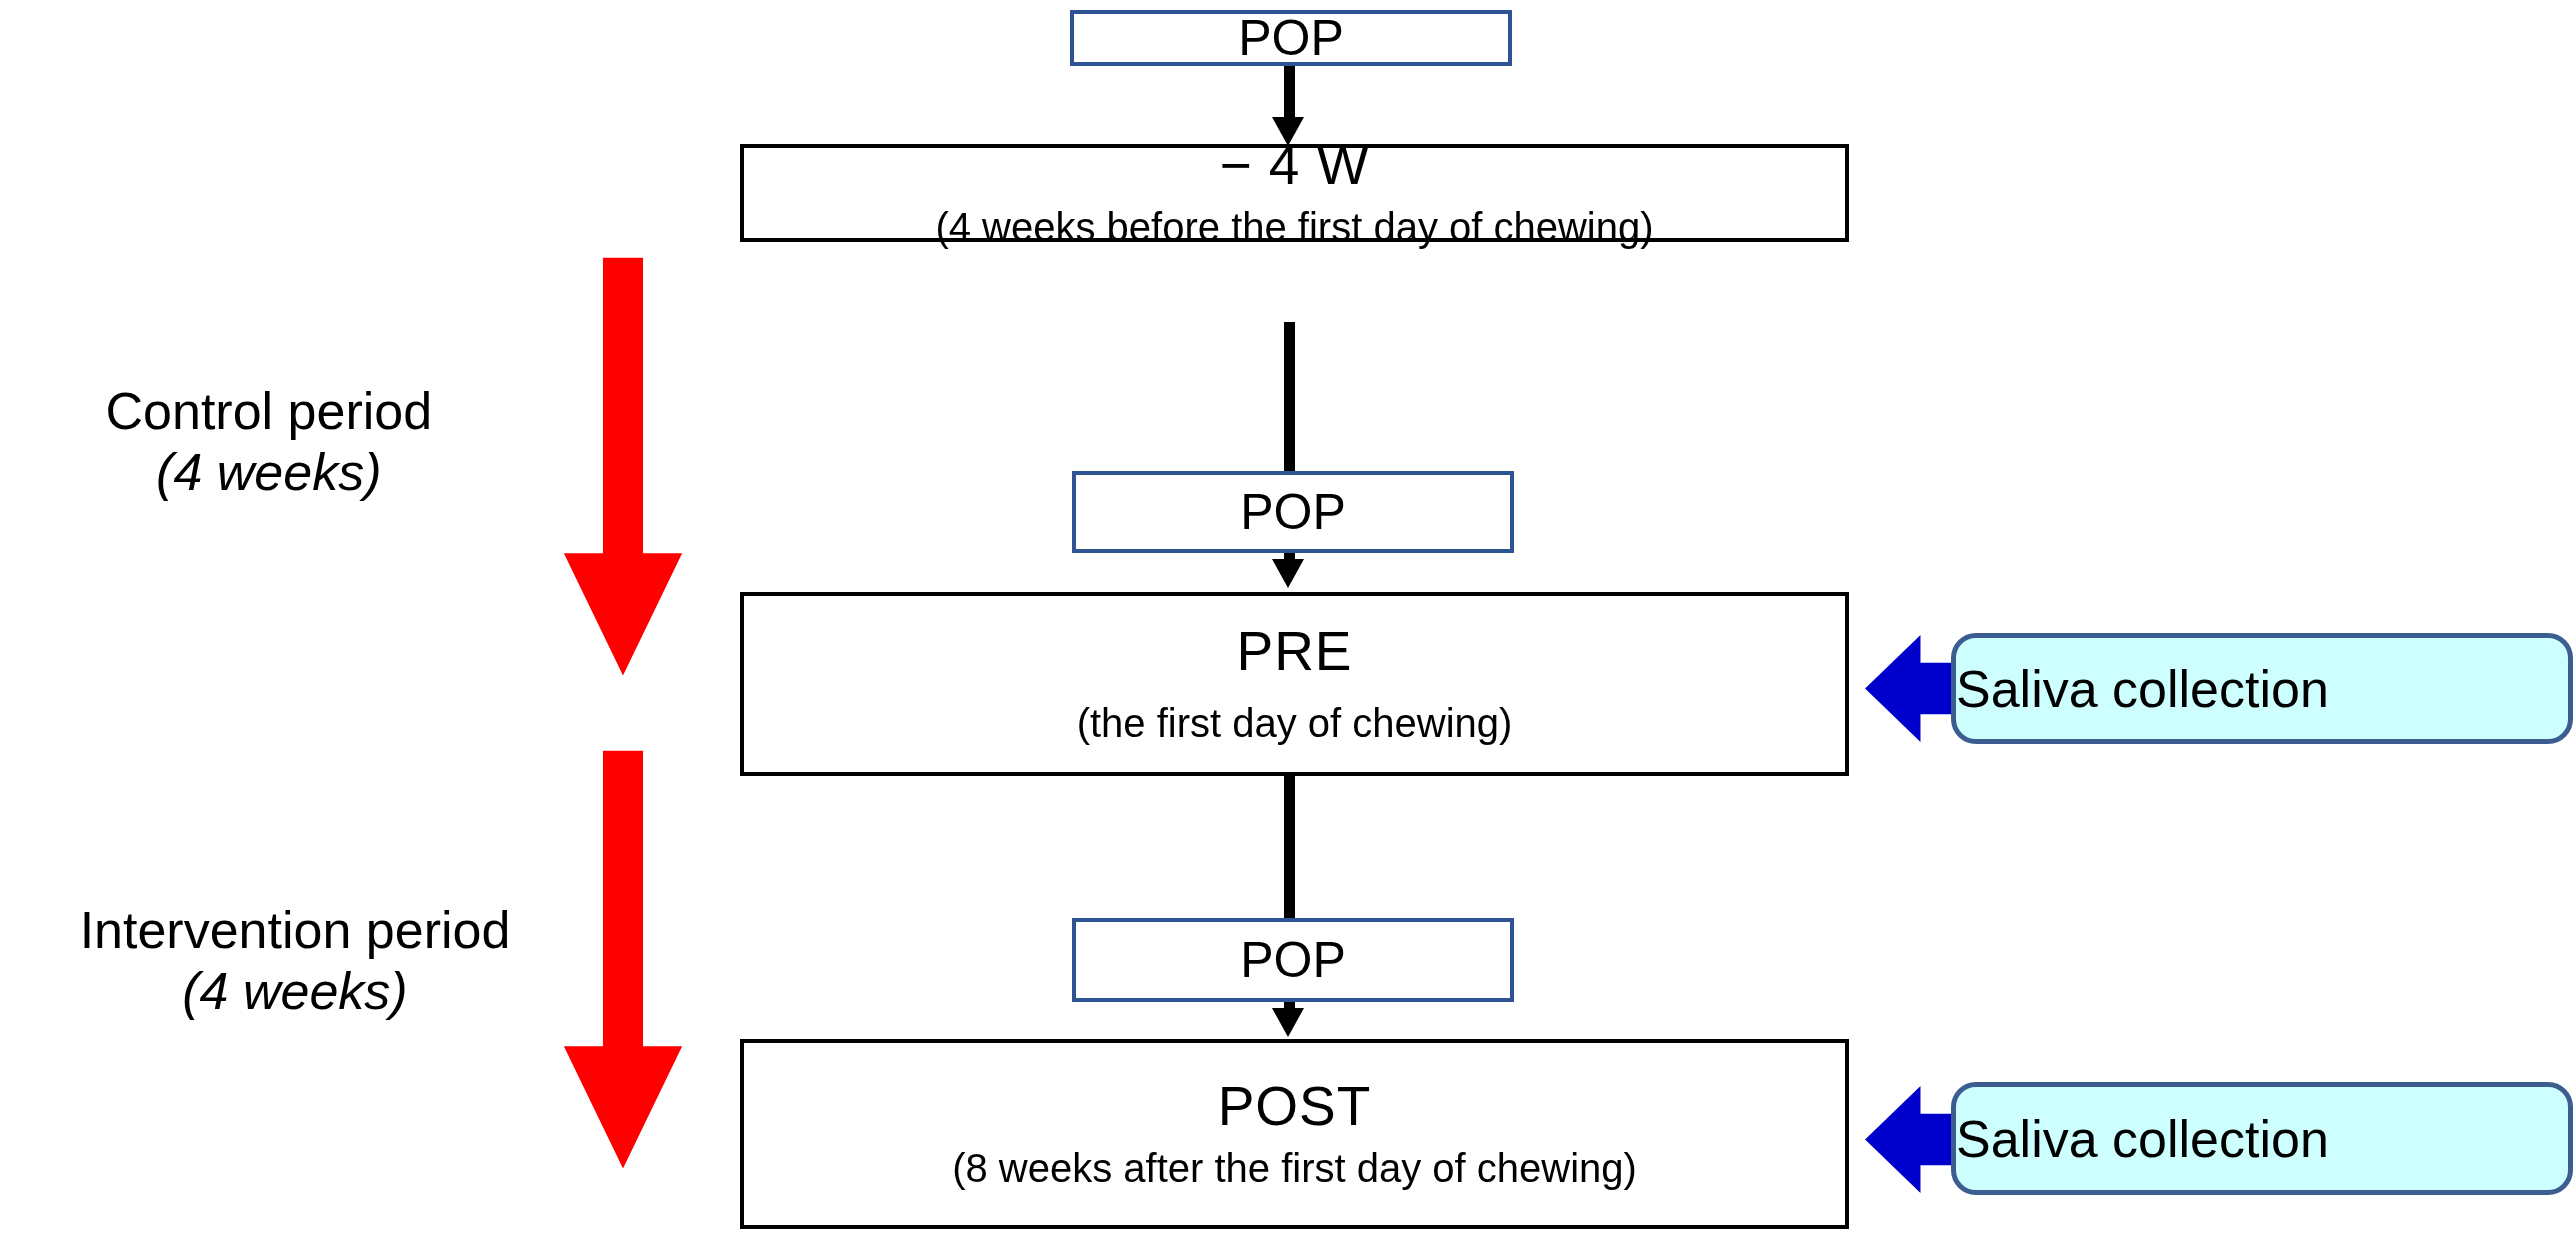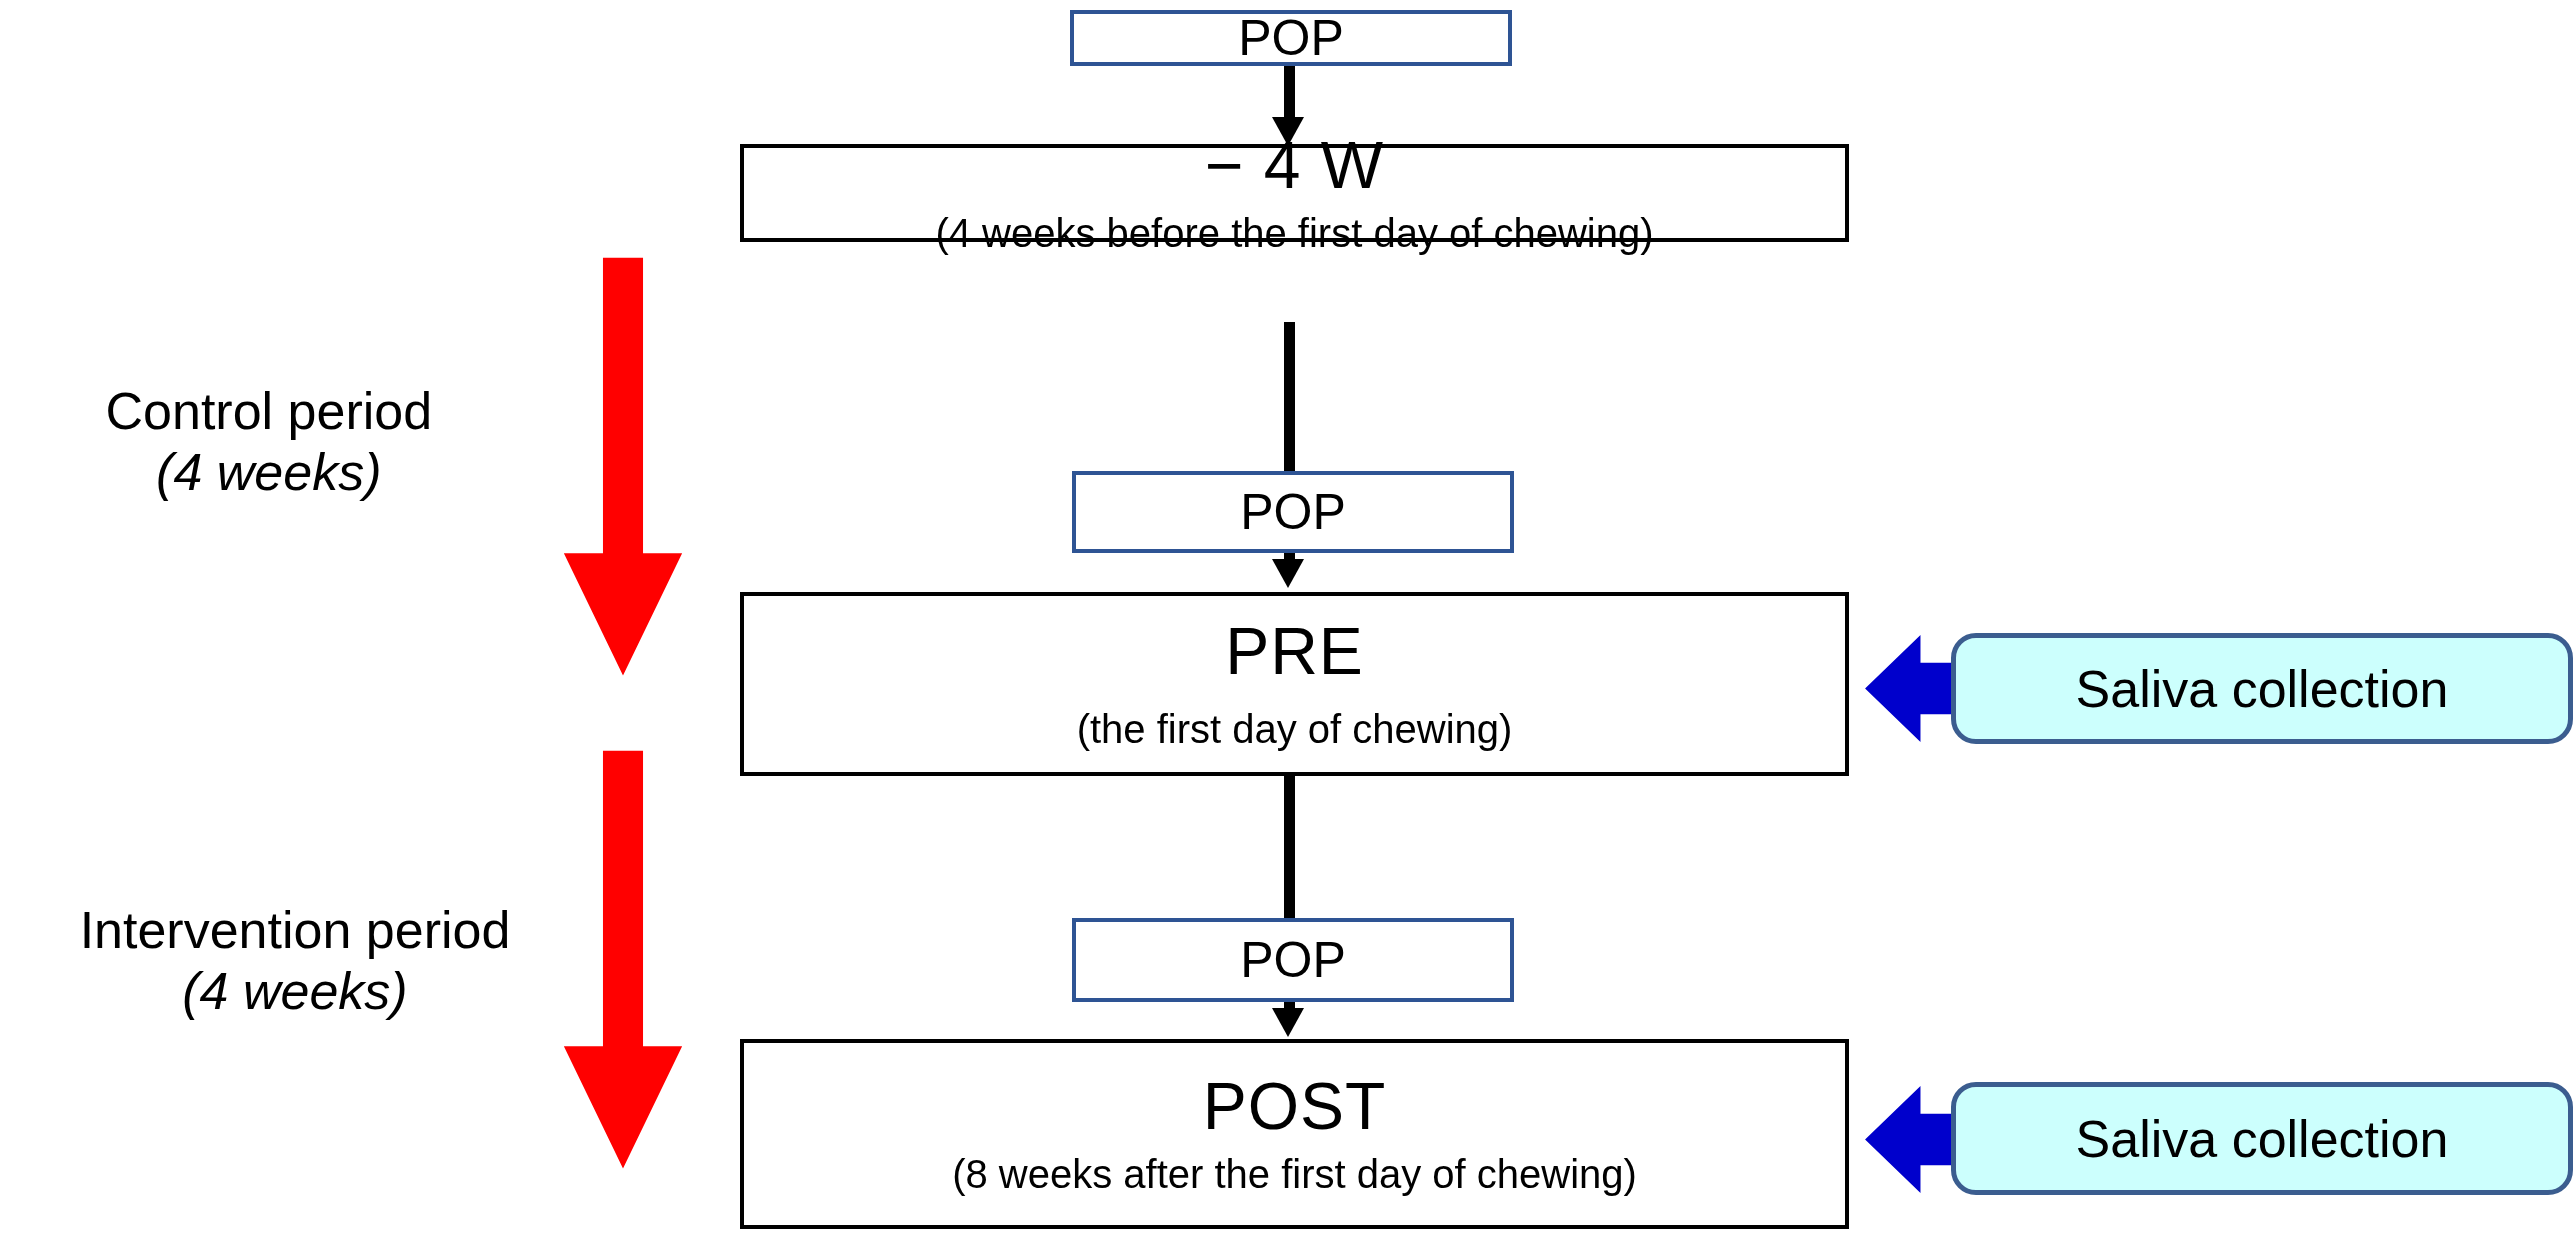--- a/index.html
+++ b/index.html
@@ -37,21 +37,21 @@
     box-sizing: border-box;
     background: #ffffff;
     border: 4.8px solid #000000;
     display: flex;
     flex-direction: column;
     align-items: center;
     justify-content: center;
     z-index: 5;
   }
   .stage-box .bt {
-    font-size: 66px;
+    font-size: 55px;
     line-height: 1.05;
     letter-spacing: 1px;
     color: #000;
     white-space: nowrap;
   }
   .stage-box .bs {
     font-size: 40px;
     line-height: 1.1;
     margin-top: 11px;
     color: #000;
@@ -99,21 +99,20 @@
 
   
   .saliva-box {
     position: absolute;
     box-sizing: border-box;
     background: #ccfffd;
     border: 5.7px solid #3b5d8f;
     border-radius: 25px;
     display: flex;
     align-items: center;
-    justify-content: center;
     z-index: 6;
   }
   .saliva-box .st {
     font-size: 52px;
     line-height: 1;
     color: #000;
     white-space: nowrap;
   }
   .blue-arrow { position: absolute; z-index: 5; }
 </style>

